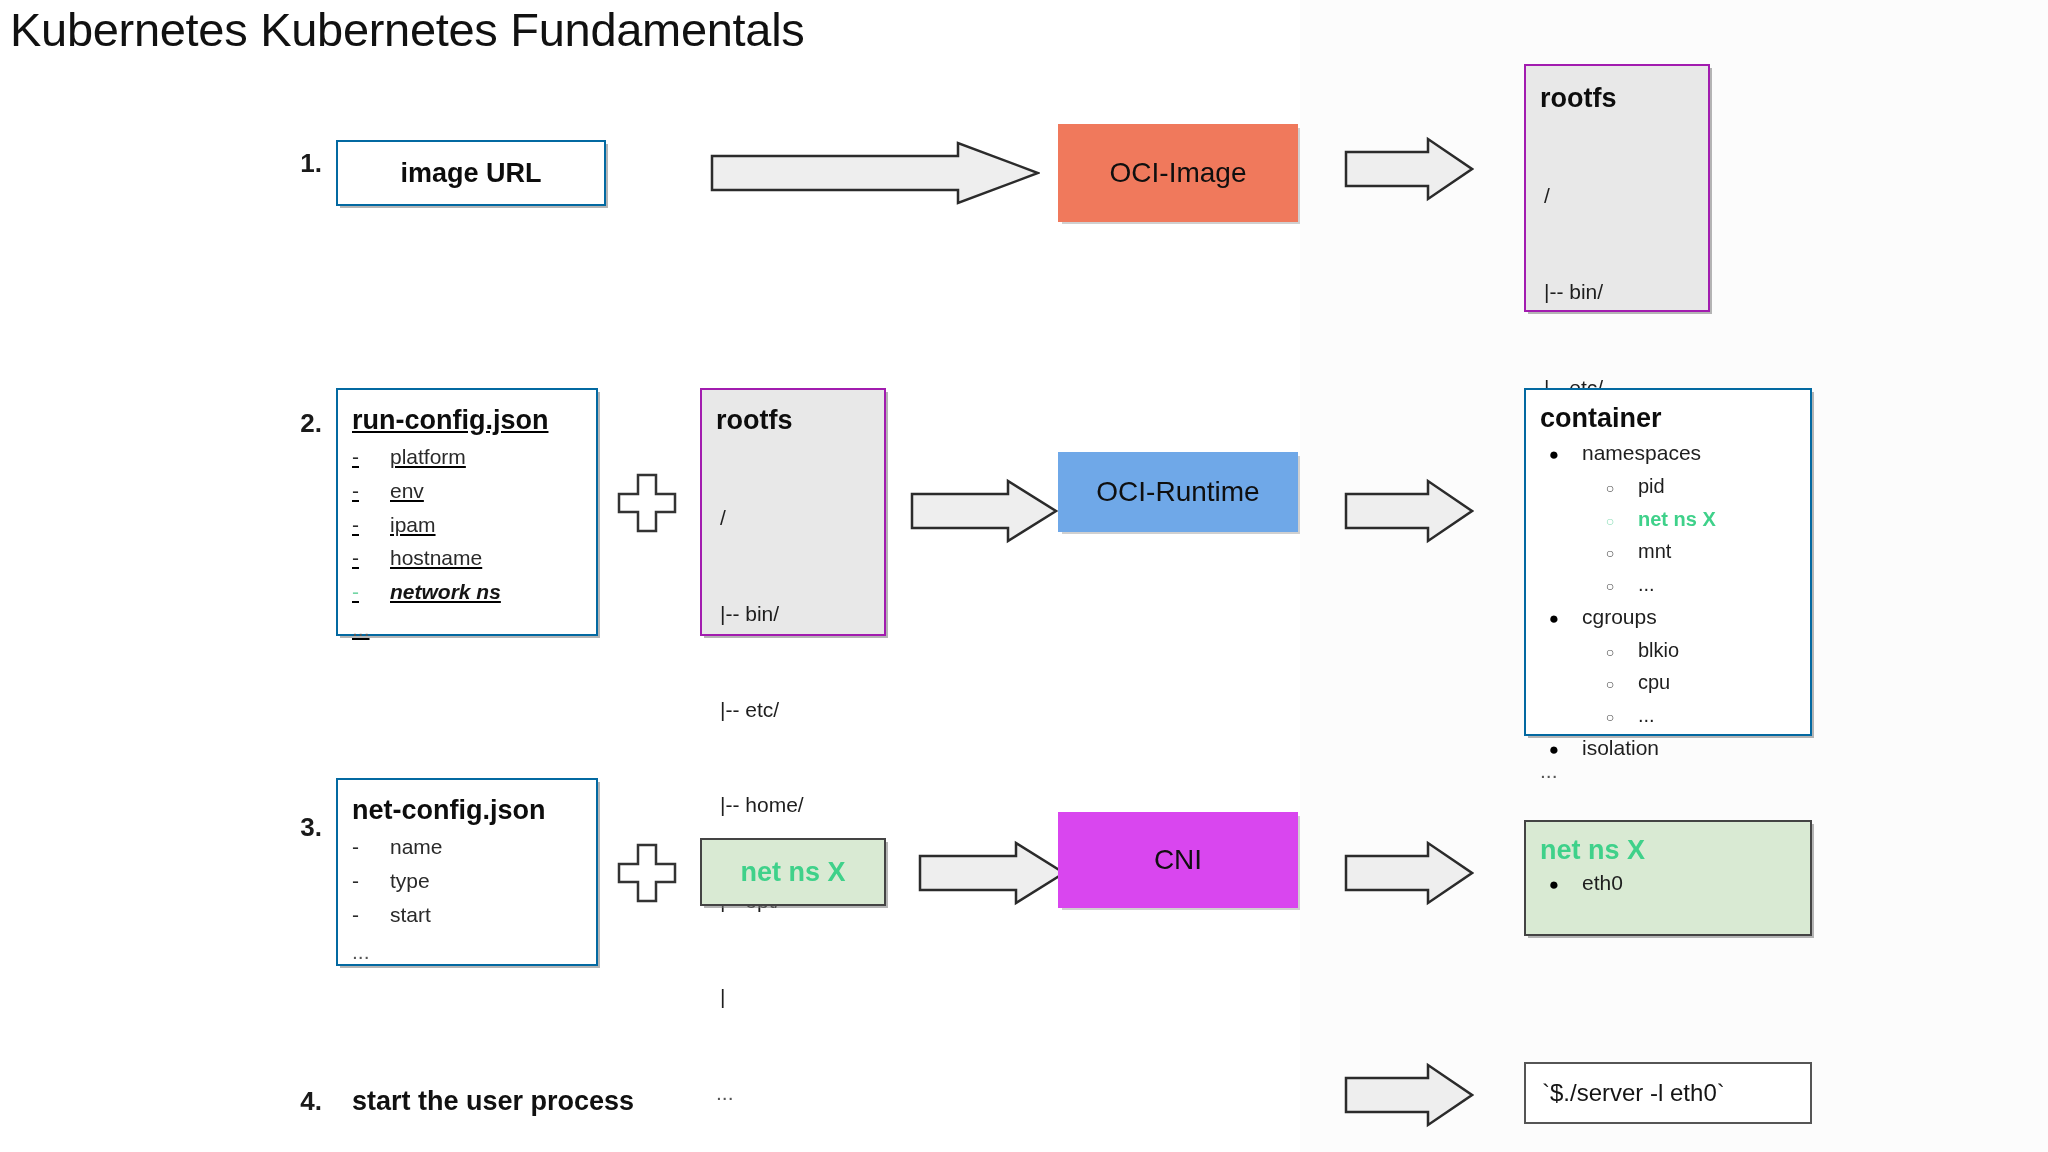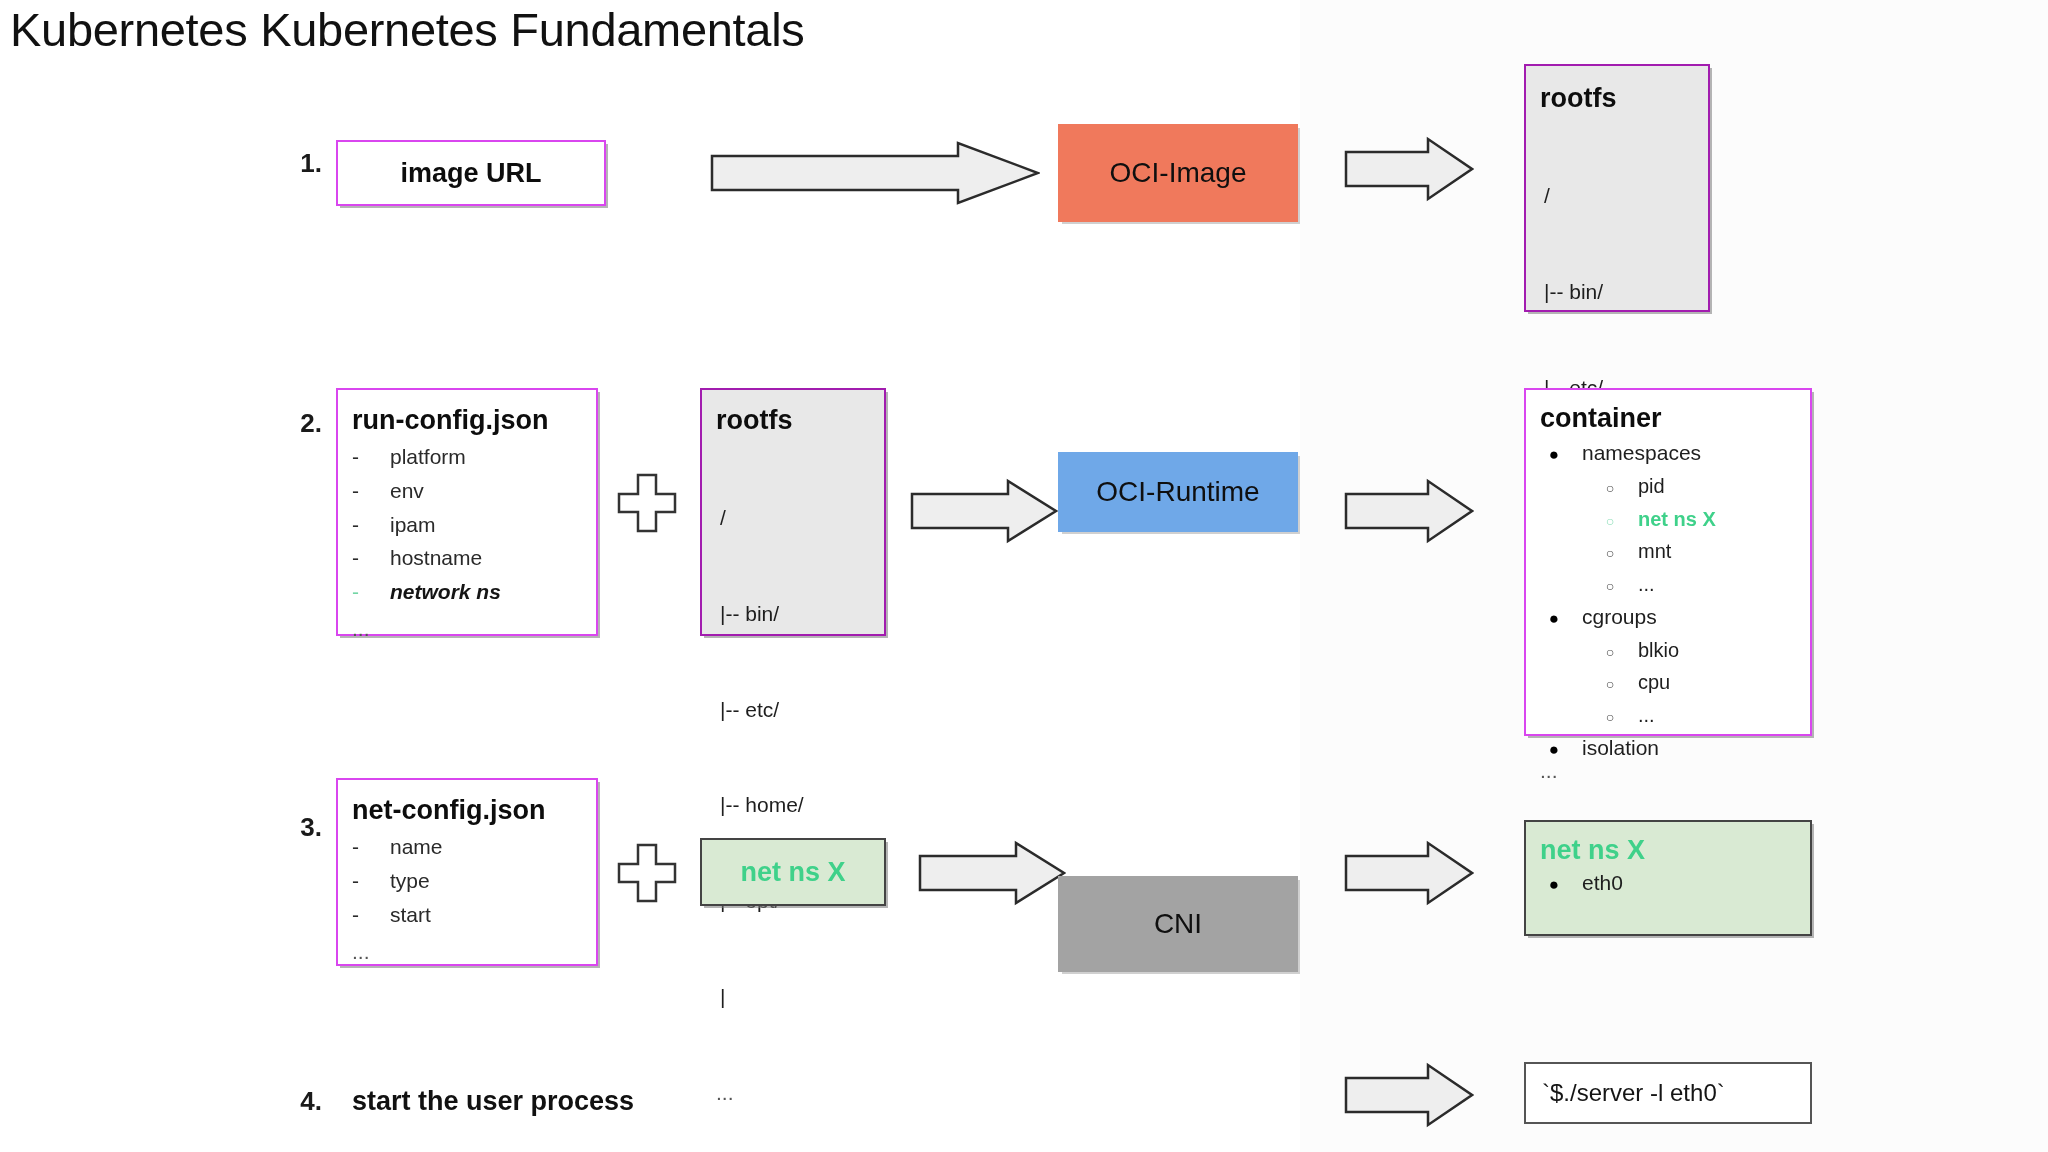--- a/index.html
+++ b/index.html
@@ -37,21 +37,21 @@
     color: #1a1a1a;
     text-align: right;
     width: 46px;
   }
 
   
   .box {
     position: absolute;
     box-sizing: border-box;
     background: #ffffff;
-    border: 2px solid #d946ef;
+    border: 2px solid #0369a1;
     box-shadow: 3px 3px 0 -1px rgba(120,120,120,0.55);
   }
   .box.grey {
     background: #e8e8e8;
     border: 2px solid #a21caf;
   }
   .box.greenfill {
     background: #d9ead3;
     border: 2px solid #444444;
   }
@@ -241,21 +241,21 @@
     <div>|-- etc/</div>
     <div>|-- home/</div>
     <div>|-- opt/</div>
     <div>|</div>
   </div>
   <div class="ellipsis" style="margin-left:14px;">...</div>
 </div>
 
 <div class="step-number" style="left:276px; top:408px;">2.</div>
 
-<div class="box" style="left:336px; top:388px; width:262px; height:248px;">
+<div class="box" style="left:336px; top:388px; width:262px; height:248px;text-decoration:underline;">
   <div class="box-title" style="margin:16px 0 6px 14px;">run-config.json</div>
   <ul class="dash-list">
     <li>
       <span class="marker">-</span>
       <span class="txt">platform</span>
     </li>
     <li>
       <span class="marker">-</span>
       <span class="txt">env</span>
     </li>
@@ -397,21 +397,21 @@
 <div class="box greenfill center-label green" style="left:700px; top:838px; width:186px; height:68px;">
   <span>net ns X</span>
 </div>
 
 <div class="arrow" style="left:918px; top:840px; width:148px; height:66px;">
   <svg viewBox="0 0 148 66" preserveAspectRatio="none">
     <polygon points="2,16 98,16 98,3 146,33 98,63 98,50 2,50" fill="#eeeeee" stroke="#2b2b2b" stroke-width="2.5"></polygon>
   </svg>
 </div>
 
-<div class="proc" style="left:1058px; top:876px; width:240px; height:96px; background:#a3a3a3;">
+<div class="proc" style="left:1058px; top:812px; width:240px; height:96px; background:#d946ef;">
   <span>CNI</span>
 </div>
 
 <div class="arrow" style="left:1344px; top:840px; width:130px; height:66px;">
   <svg viewBox="0 0 130 66" preserveAspectRatio="none">
     <polygon points="2,16 84,16 84,3 128,33 84,63 84,50 2,50" fill="#eeeeee" stroke="#2b2b2b" stroke-width="2.5"></polygon>
   </svg>
 </div>
 
 <div class="box greenfill" style="left:1524px; top:820px; width:288px; height:116px;">

